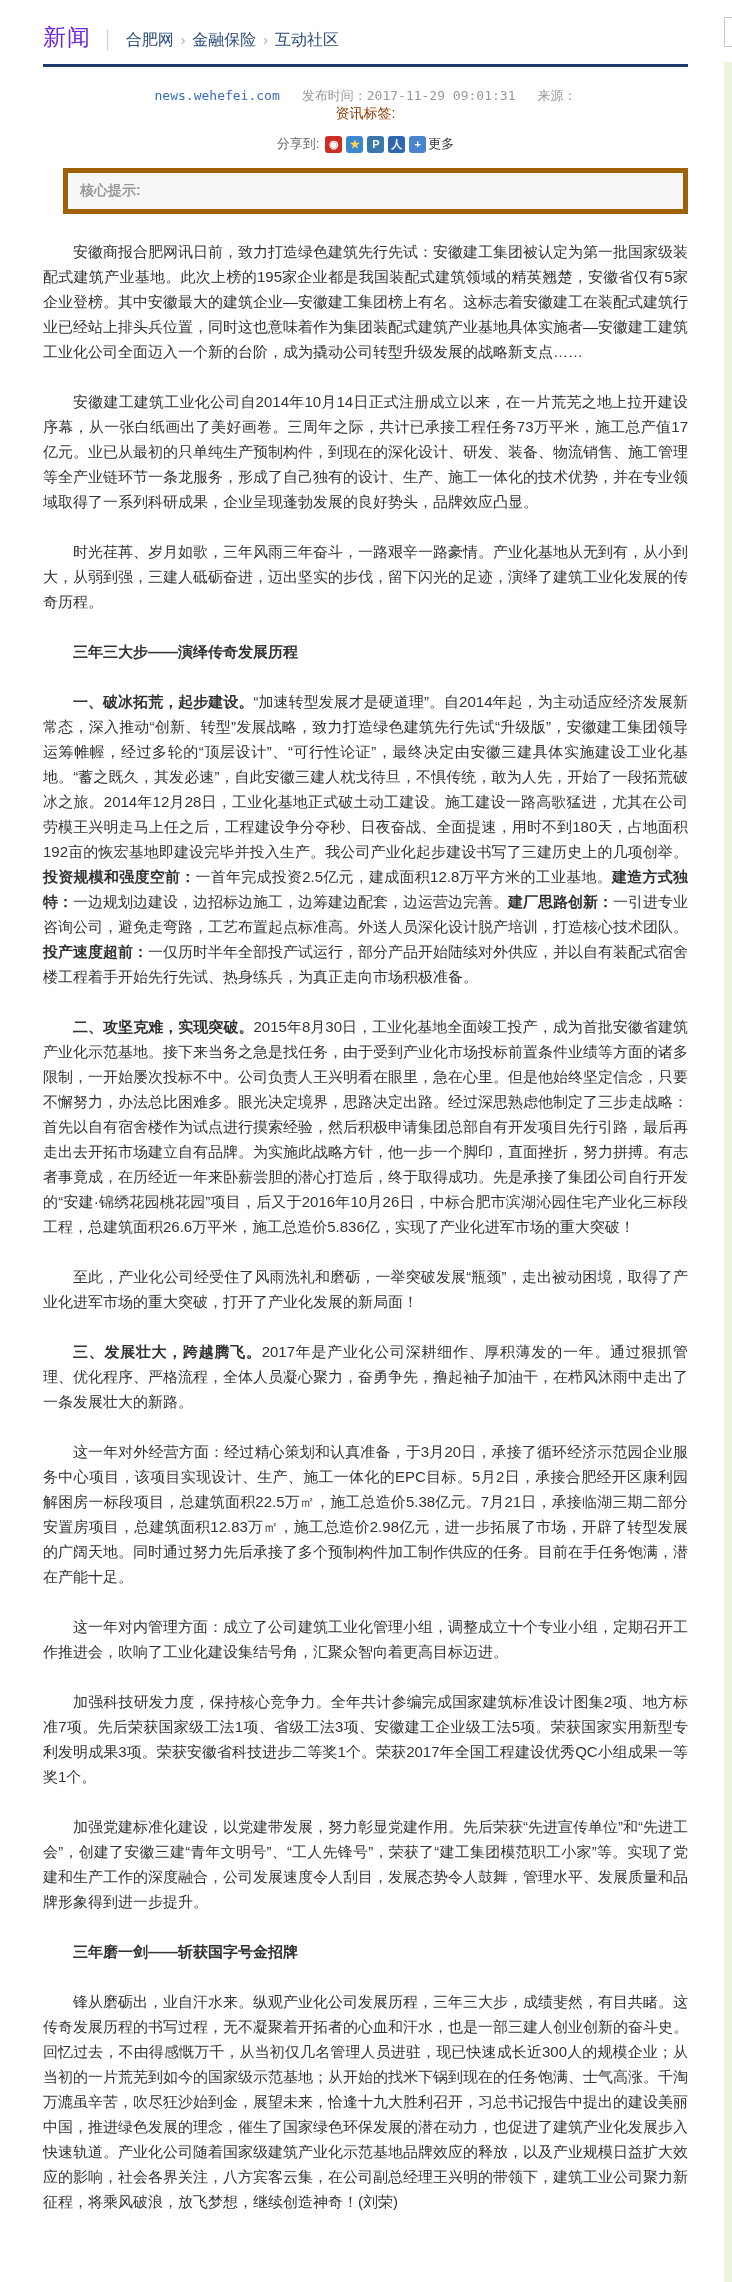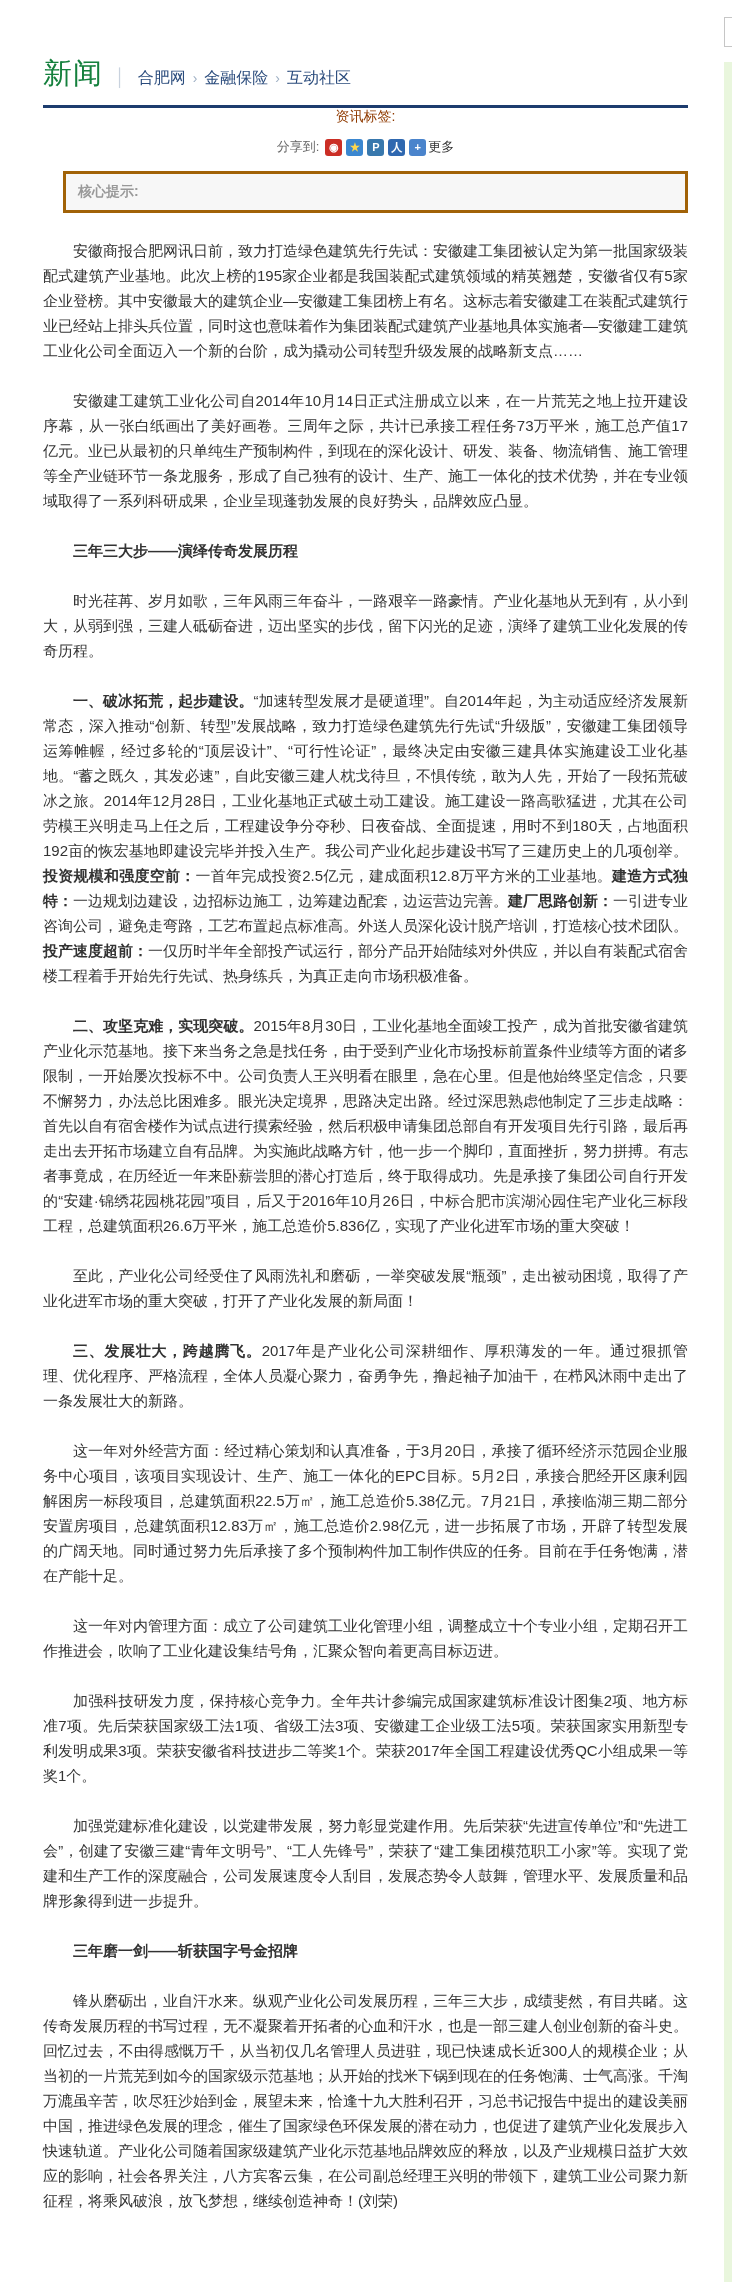--- a/index.html
+++ b/index.html
@@ -1,59 +1,62 @@
 <!DOCTYPE html>
 <html><head>
 <meta charset="utf-8">
 <style>
   html,body{margin:0;padding:0;}
   body{
     width:732px;min-height:2282px;position:relative;background:#ffffff;
     font-family:"Liberation Sans",sans-serif;color:#333;overflow-x:hidden;
   }
   .topbar{display:flex;align-items:baseline;padding:22px 0 0 43px;}
-  .section-label{font-size:29px;color:#15803d;text-decoration:none;letter-spacing:1px;margin-top:32px;}
+  .section-label{font-size:23px;color:#6d28d9;text-decoration:none;letter-spacing:1px;}
   .bar-sep{color:#c9d2de;margin:0 12px;font-size:17px;}
   .crumbs{font-size:16px;}
   .crumbs a{color:#2a4b7c;text-decoration:none;}
   .crumb-sep{color:#9fb0c4;margin:0 7px;font-size:14px;}
   .head-line{height:3px;background:#1d3c6e;margin:11px 0 0 43px;width:645px;}
   .article-wrap{margin:0 44px 0 43px;width:645px;}
   .title{margin-top:30px;text-align:center;font-size:24px;font-weight:bold;color:#333;line-height:1.35;}
   .meta{margin-top:20px;text-align:center;font-size:13px;color:#999;font-family:"DejaVu Sans Mono",monospace;}
   .meta .site{color:#3a6bba;text-decoration:none;}
   .meta .gap{display:inline-block;width:22px;}
   .tags{margin-top:0;text-align:center;font-size:14px;font-weight:normal;color:#8f3a00;}
   .share{margin-top:12px;display:flex;justify-content:center;font-size:13px;color:#666;}
   .share-label{margin-right:6px;}
   .share-icons{display:inline-flex;align-items:center;gap:4px;}
   .share-ico{width:17px;height:17px;border-radius:3px;display:inline-flex;align-items:center;justify-content:center;
     font-size:11px;font-weight:bold;line-height:1;cursor:pointer;}
   .share-more{color:#333;margin-left:2px;cursor:pointer;font-family:Liberation Mono, monospace;}
-  .core-tip{margin:15px 0 0 20px;border:3px solid #a16207;background:#f7f7f7;padding:9px 12px;
+  .core-tip{margin:15px 0 0 20px;border:5px solid #a16207;background:#f7f7f7;padding:9px 12px;
     font-size:14px;font-weight:bold;color:#999;}
   .article{margin-top:0;font-size:15px;line-height:25px;color:#333;text-align:justify;}
   .article p{margin:25px 0;text-indent:2em;}
   .article p.heading{font-weight:bold;}
   .article .bold{font-weight:bold;}
   .right-box{position:absolute;left:724px;top:17px;width:40px;height:28px;background:#fff;border:1px solid #c6c6c6;}
   .right-strip{position:absolute;left:724px;top:62px;width:8px;height:2220px;background:#e9f6dd;}
 </style>
 </head>
 <body>
 
 <div class="topbar">
   <a class="section-label" href="#">新闻</a>
   <span class="bar-sep">│</span>
   <span class="crumbs"><a href="#">合肥网</a><span class="crumb-sep">›</span><a href="#">金融保险</a><span class="crumb-sep">›</span><a href="#">互动社区</a></span>
 </div>
 <div class="head-line"></div>
 
 <div class="article-wrap">
 
+  <div class="meta">
+    <a class="site" href="#">news.wehefei.com</a><span class="gap"></span><span>发布时间：</span><span>2017-11-29 09:01:31</span><span class="gap"></span><span>来源：</span>
+  </div>
 
   <div class="tags">资讯标签:</div>
 
   <div class="share">
     <span class="share-label">分享到:</span>
     <span class="share-icons">
         <span class="share-ico" style="background: rgb(203, 46, 37); color: rgb(255, 255, 255);">◉</span>
         <span class="share-ico" style="background: rgb(59, 135, 208); color: rgb(255, 216, 77);">★</span>
         <span class="share-ico" style="background: rgb(56, 120, 173); color: rgb(255, 255, 255);">P</span>
         <span class="share-ico" style="background: rgb(47, 104, 176); color: rgb(255, 255, 255);">人</span>
@@ -62,22 +65,22 @@
     <span class="share-more">更多</span>
   </div>
 
   <div class="core-tip">
     <span>核心提示:</span>
   </div>
 
   <div class="article">
       <p class="para"><span>安徽商报合肥网讯日前，致力打造绿色建筑先行先试：安徽建工集团被认定为第一批国家级装配式建筑产业基地。此次上榜的195家企业都是我国装配式建筑领域的精英翘楚，安徽省仅有5家企业登榜。其中安徽最大的建筑企业—安徽建工集团榜上有名。这标志着安徽建工在装配式建筑行业已经站上排头兵位置，同时这也意味着作为集团装配式建筑产业基地具体实施者—安徽建工建筑工业化公司全面迈入一个新的台阶，成为撬动公司转型升级发展的战略新支点……</span></p>
       <p class="para"><span>安徽建工建筑工业化公司自2014年10月14日正式注册成立以来，在一片荒芜之地上拉开建设序幕，从一张白纸画出了美好画卷。三周年之际，共计已承接工程任务73万平米，施工总产值17亿元。业已从最初的只单纯生产预制构件，到现在的深化设计、研发、装备、物流销售、施工管理等全产业链环节一条龙服务，形成了自己独有的设计、生产、施工一体化的技术优势，并在专业领域取得了一系列科研成果，企业呈现蓬勃发展的良好势头，品牌效应凸显。</span></p>
+      <p class="para"><span>时光荏苒、岁月如歌，三年风雨三年奋斗，一路艰辛一路豪情。产业化基地从无到有，从小到大，从弱到强，三建人砥砺奋进，迈出坚实的步伐，留下闪光的足迹，演绎了建筑工业化发展的传奇历程。</span></p>
       <p class="para heading"><span class="bold">三年三大步——演绎传奇发展历程</span></p>
-      <p class="para"><span>时光荏苒、岁月如歌，三年风雨三年奋斗，一路艰辛一路豪情。产业化基地从无到有，从小到大，从弱到强，三建人砥砺奋进，迈出坚实的步伐，留下闪光的足迹，演绎了建筑工业化发展的传奇历程。</span></p>
       <p class="para"><span class="bold">一、破冰拓荒，起步建设。</span><span>“加速转型发展才是硬道理”。自2014年起，为主动适应经济发展新常态，深入推动“创新、转型”发展战略，致力打造绿色建筑先行先试“升级版”，安徽建工集团领导运筹帷幄，经过多轮的“顶层设计”、“可行性论证”，最终决定由安徽三建具体实施建设工业化基地。“蓄之既久，其发必速”，自此安徽三建人枕戈待旦，不惧传统，敢为人先，开始了一段拓荒破冰之旅。2014年12月28日，工业化基地正式破土动工建设。施工建设一路高歌猛进，尤其在公司劳模王兴明走马上任之后，工程建设争分夺秒、日夜奋战、全面提速，用时不到180天，占地面积192亩的恢宏基地即建设完毕并投入生产。我公司产业化起步建设书写了三建历史上的几项创举。</span><span class="bold">投资规模和强度空前：</span><span>一首年完成投资2.5亿元，建成面积12.8万平方米的工业基地。</span><span class="bold">建造方式独特：</span><span>一边规划边建设，边招标边施工，边筹建边配套，边运营边完善。</span><span class="bold">建厂思路创新：</span><span>一引进专业咨询公司，避免走弯路，工艺布置起点标准高。外送人员深化设计脱产培训，打造核心技术团队。</span><span class="bold">投产速度超前：</span><span>一仅历时半年全部投产试运行，部分产品开始陆续对外供应，并以自有装配式宿舍楼工程着手开始先行先试、热身练兵，为真正走向市场积极准备。</span></p>
       <p class="para"><span class="bold">二、攻坚克难，实现突破。</span><span>2015年8月30日，工业化基地全面竣工投产，成为首批安徽省建筑产业化示范基地。接下来当务之急是找任务，由于受到产业化市场投标前置条件业绩等方面的诸多限制，一开始屡次投标不中。公司负责人王兴明看在眼里，急在心里。但是他始终坚定信念，只要不懈努力，办法总比困难多。眼光决定境界，思路决定出路。经过深思熟虑他制定了三步走战略：首先以自有宿舍楼作为试点进行摸索经验，然后积极申请集团总部自有开发项目先行引路，最后再走出去开拓市场建立自有品牌。为实施此战略方针，他一步一个脚印，直面挫折，努力拼搏。有志者事竟成，在历经近一年来卧薪尝胆的潜心打造后，终于取得成功。先是承接了集团公司自行开发的“安建·锦绣花园桃花园”项目，后又于2016年10月26日，中标合肥市滨湖沁园住宅产业化三标段工程，总建筑面积26.6万平米，施工总造价5.836亿，实现了产业化进军市场的重大突破！</span></p>
       <p class="para"><span>至此，产业化公司经受住了风雨洗礼和磨砺，一举突破发展“瓶颈”，走出被动困境，取得了产业化进军市场的重大突破，打开了产业化发展的新局面！</span></p>
       <p class="para"><span class="bold">三、发展壮大，跨越腾飞。</span><span>2017年是产业化公司深耕细作、厚积薄发的一年。通过狠抓管理、优化程序、严格流程，全体人员凝心聚力，奋勇争先，撸起袖子加油干，在栉风沐雨中走出了一条发展壮大的新路。</span></p>
       <p class="para"><span>这一年对外经营方面：经过精心策划和认真准备，于3月20日，承接了循环经济示范园企业服务中心项目，该项目实现设计、生产、施工一体化的EPC目标。5月2日，承接合肥经开区康利园解困房一标段项目，总建筑面积22.5万㎡，施工总造价5.38亿元。7月21日，承接临湖三期二部分安置房项目，总建筑面积12.83万㎡，施工总造价2.98亿元，进一步拓展了市场，开辟了转型发展的广阔天地。同时通过努力先后承接了多个预制构件加工制作供应的任务。目前在手任务饱满，潜在产能十足。</span></p>
       <p class="para"><span>这一年对内管理方面：成立了公司建筑工业化管理小组，调整成立十个专业小组，定期召开工作推进会，吹响了工业化建设集结号角，汇聚众智向着更高目标迈进。</span></p>
       <p class="para"><span>加强科技研发力度，保持核心竞争力。全年共计参编完成国家建筑标准设计图集2项、地方标准7项。先后荣获国家级工法1项、省级工法3项、安徽建工企业级工法5项。荣获国家实用新型专利发明成果3项。荣获安徽省科技进步二等奖1个。荣获2017年全国工程建设优秀QC小组成果一等奖1个。</span></p>
       <p class="para"><span>加强党建标准化建设，以党建带发展，努力彰显党建作用。先后荣获“先进宣传单位”和“先进工会”，创建了安徽三建“青年文明号”、“工人先锋号”，荣获了“建工集团模范职工小家”等。实现了党建和生产工作的深度融合，公司发展速度令人刮目，发展态势令人鼓舞，管理水平、发展质量和品牌形象得到进一步提升。</span></p>
       <p class="para heading"><span class="bold">三年磨一剑——斩获国字号金招牌</span></p>
       <p class="para"><span>锋从磨砺出，业自汗水来。纵观产业化公司发展历程，三年三大步，成绩斐然，有目共睹。这传奇发展历程的书写过程，无不凝聚着开拓者的心血和汗水，也是一部三建人创业创新的奋斗史。回忆过去，不由得感慨万千，从当初仅几名管理人员进驻，现已快速成长近300人的规模企业；从当初的一片荒芜到如今的国家级示范基地；从开始的找米下锅到现在的任务饱满、士气高涨。千淘万漉虽辛苦，吹尽狂沙始到金，展望未来，恰逢十九大胜利召开，习总书记报告中提出的建设美丽中国，推进绿色发展的理念，催生了国家绿色环保发展的潜在动力，也促进了建筑产业化发展步入快速轨道。产业化公司随着国家级建筑产业化示范基地品牌效应的释放，以及产业规模日益扩大效应的影响，社会各界关注，八方宾客云集，在公司副总经理王兴明的带领下，建筑工业公司聚力新征程，将乘风破浪，放飞梦想，继续创造神奇！(刘荣)</span></p>

